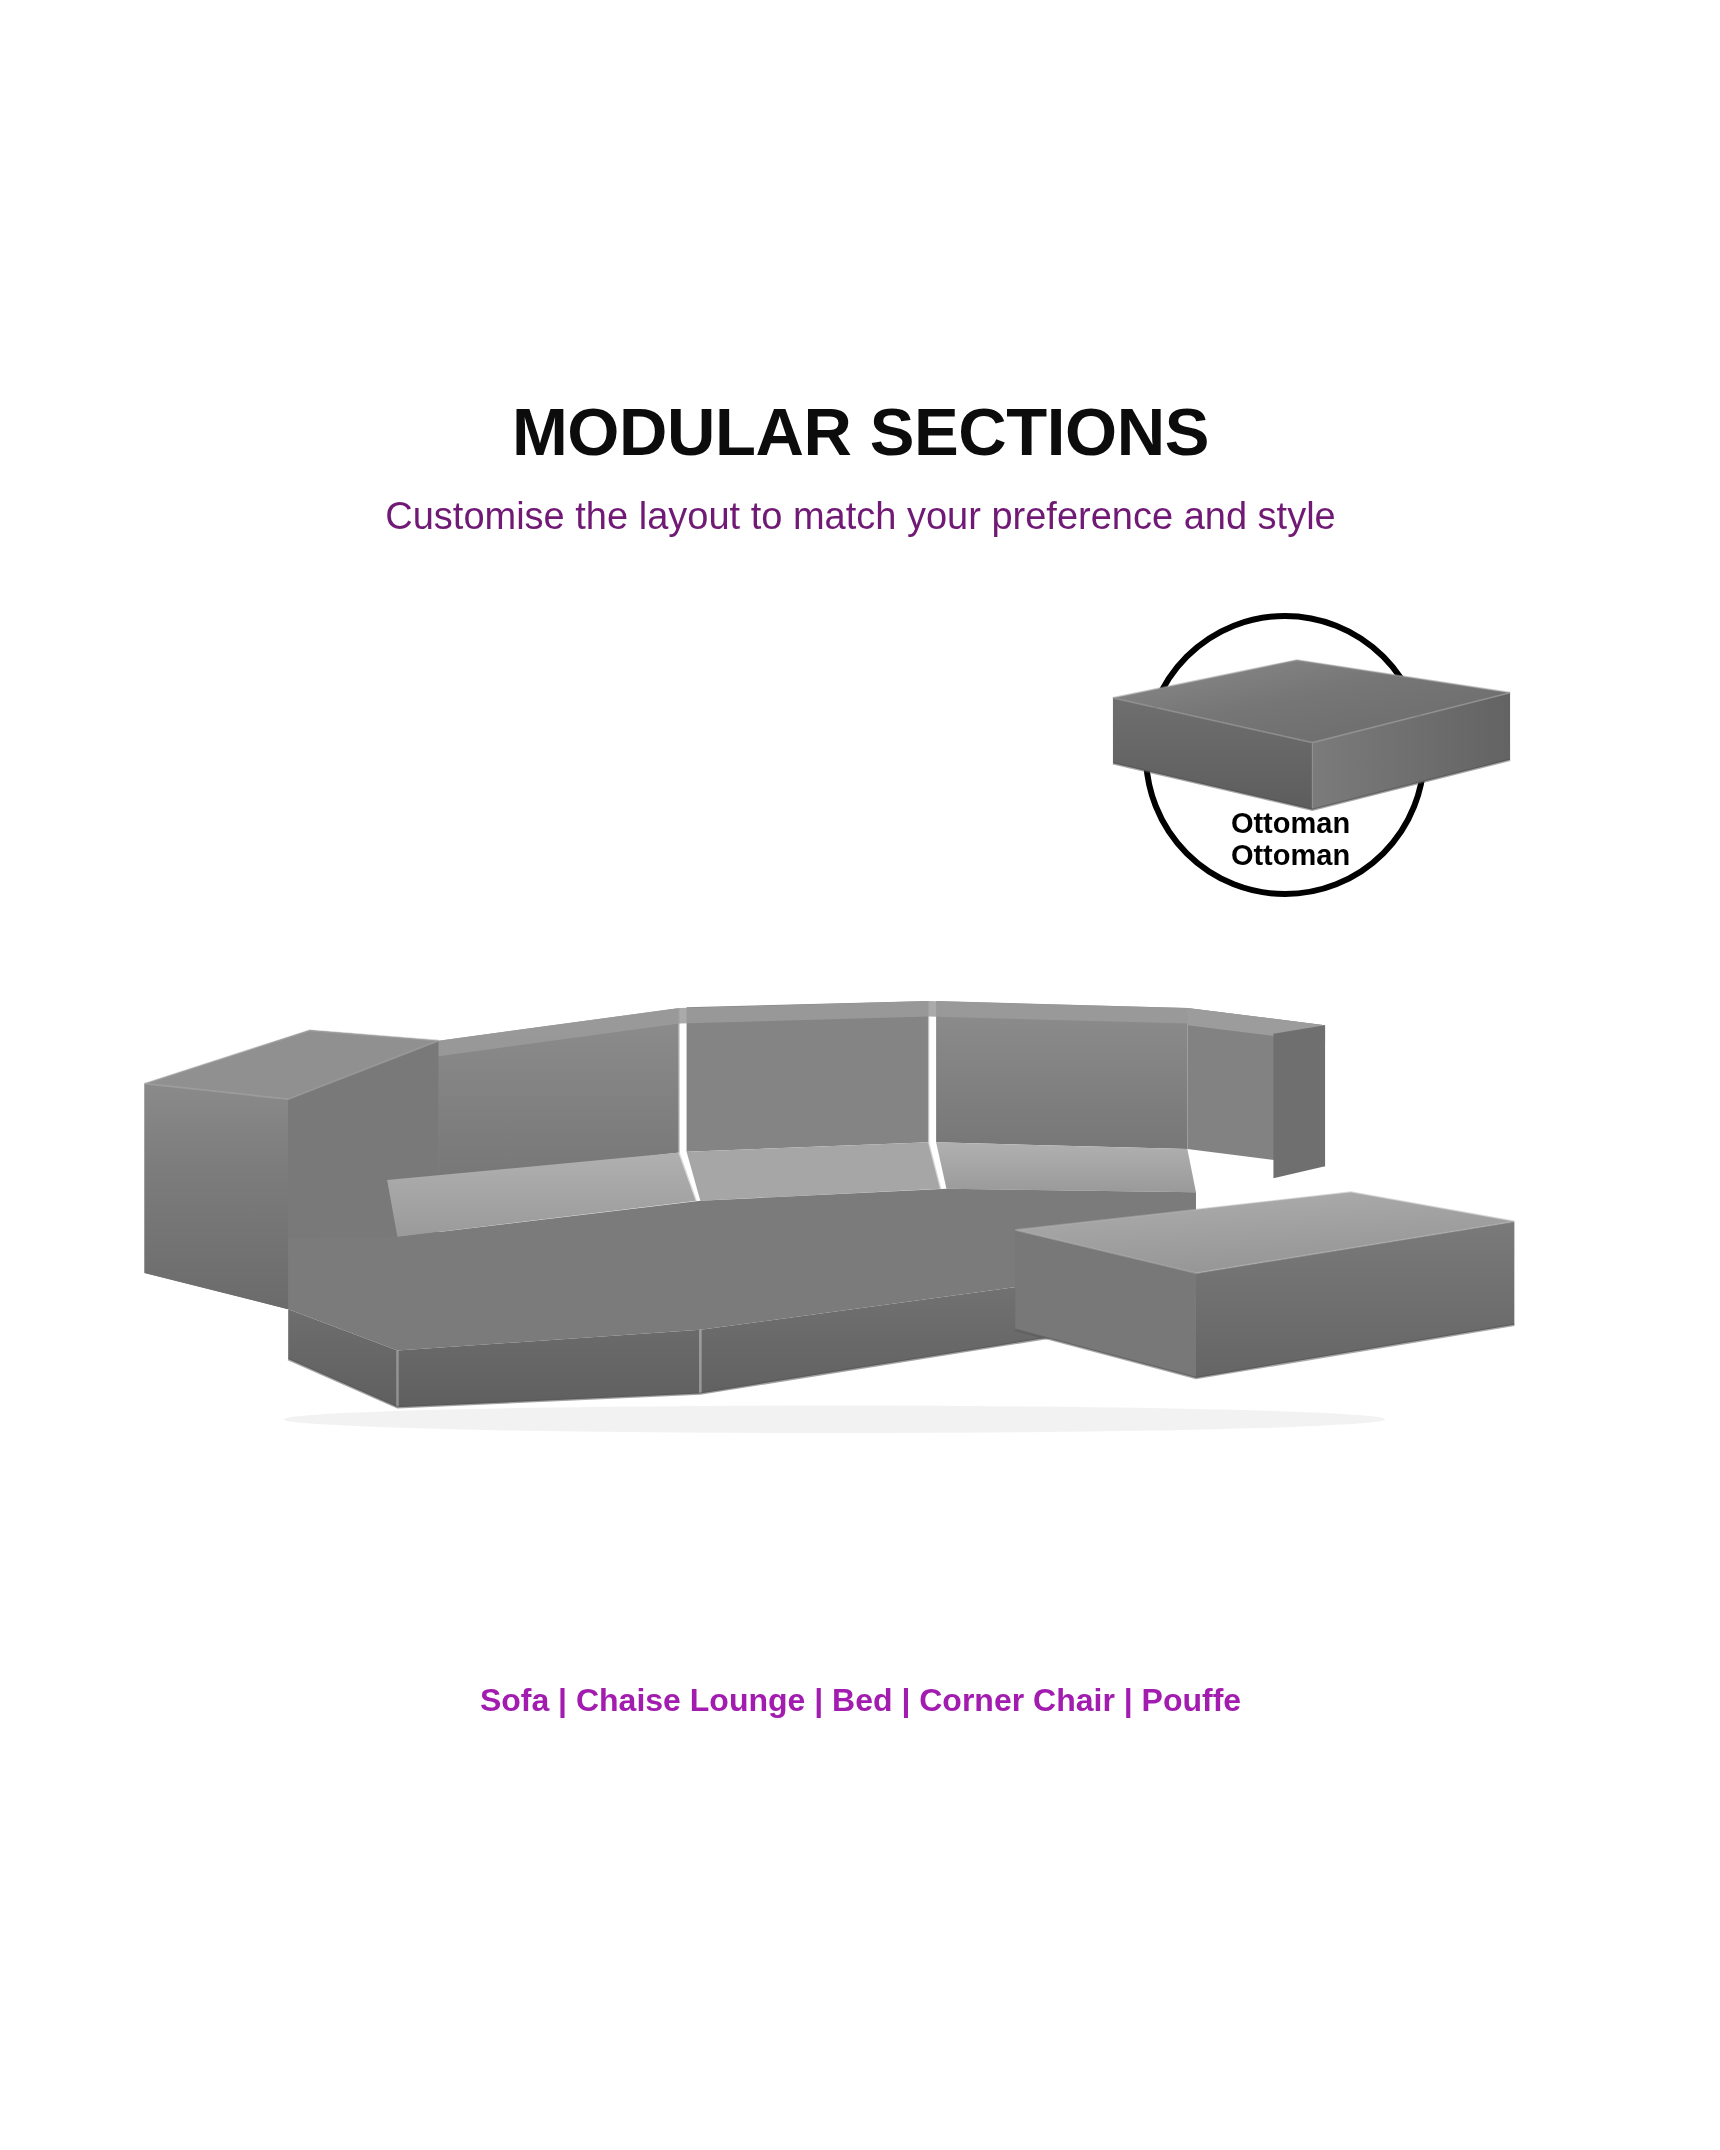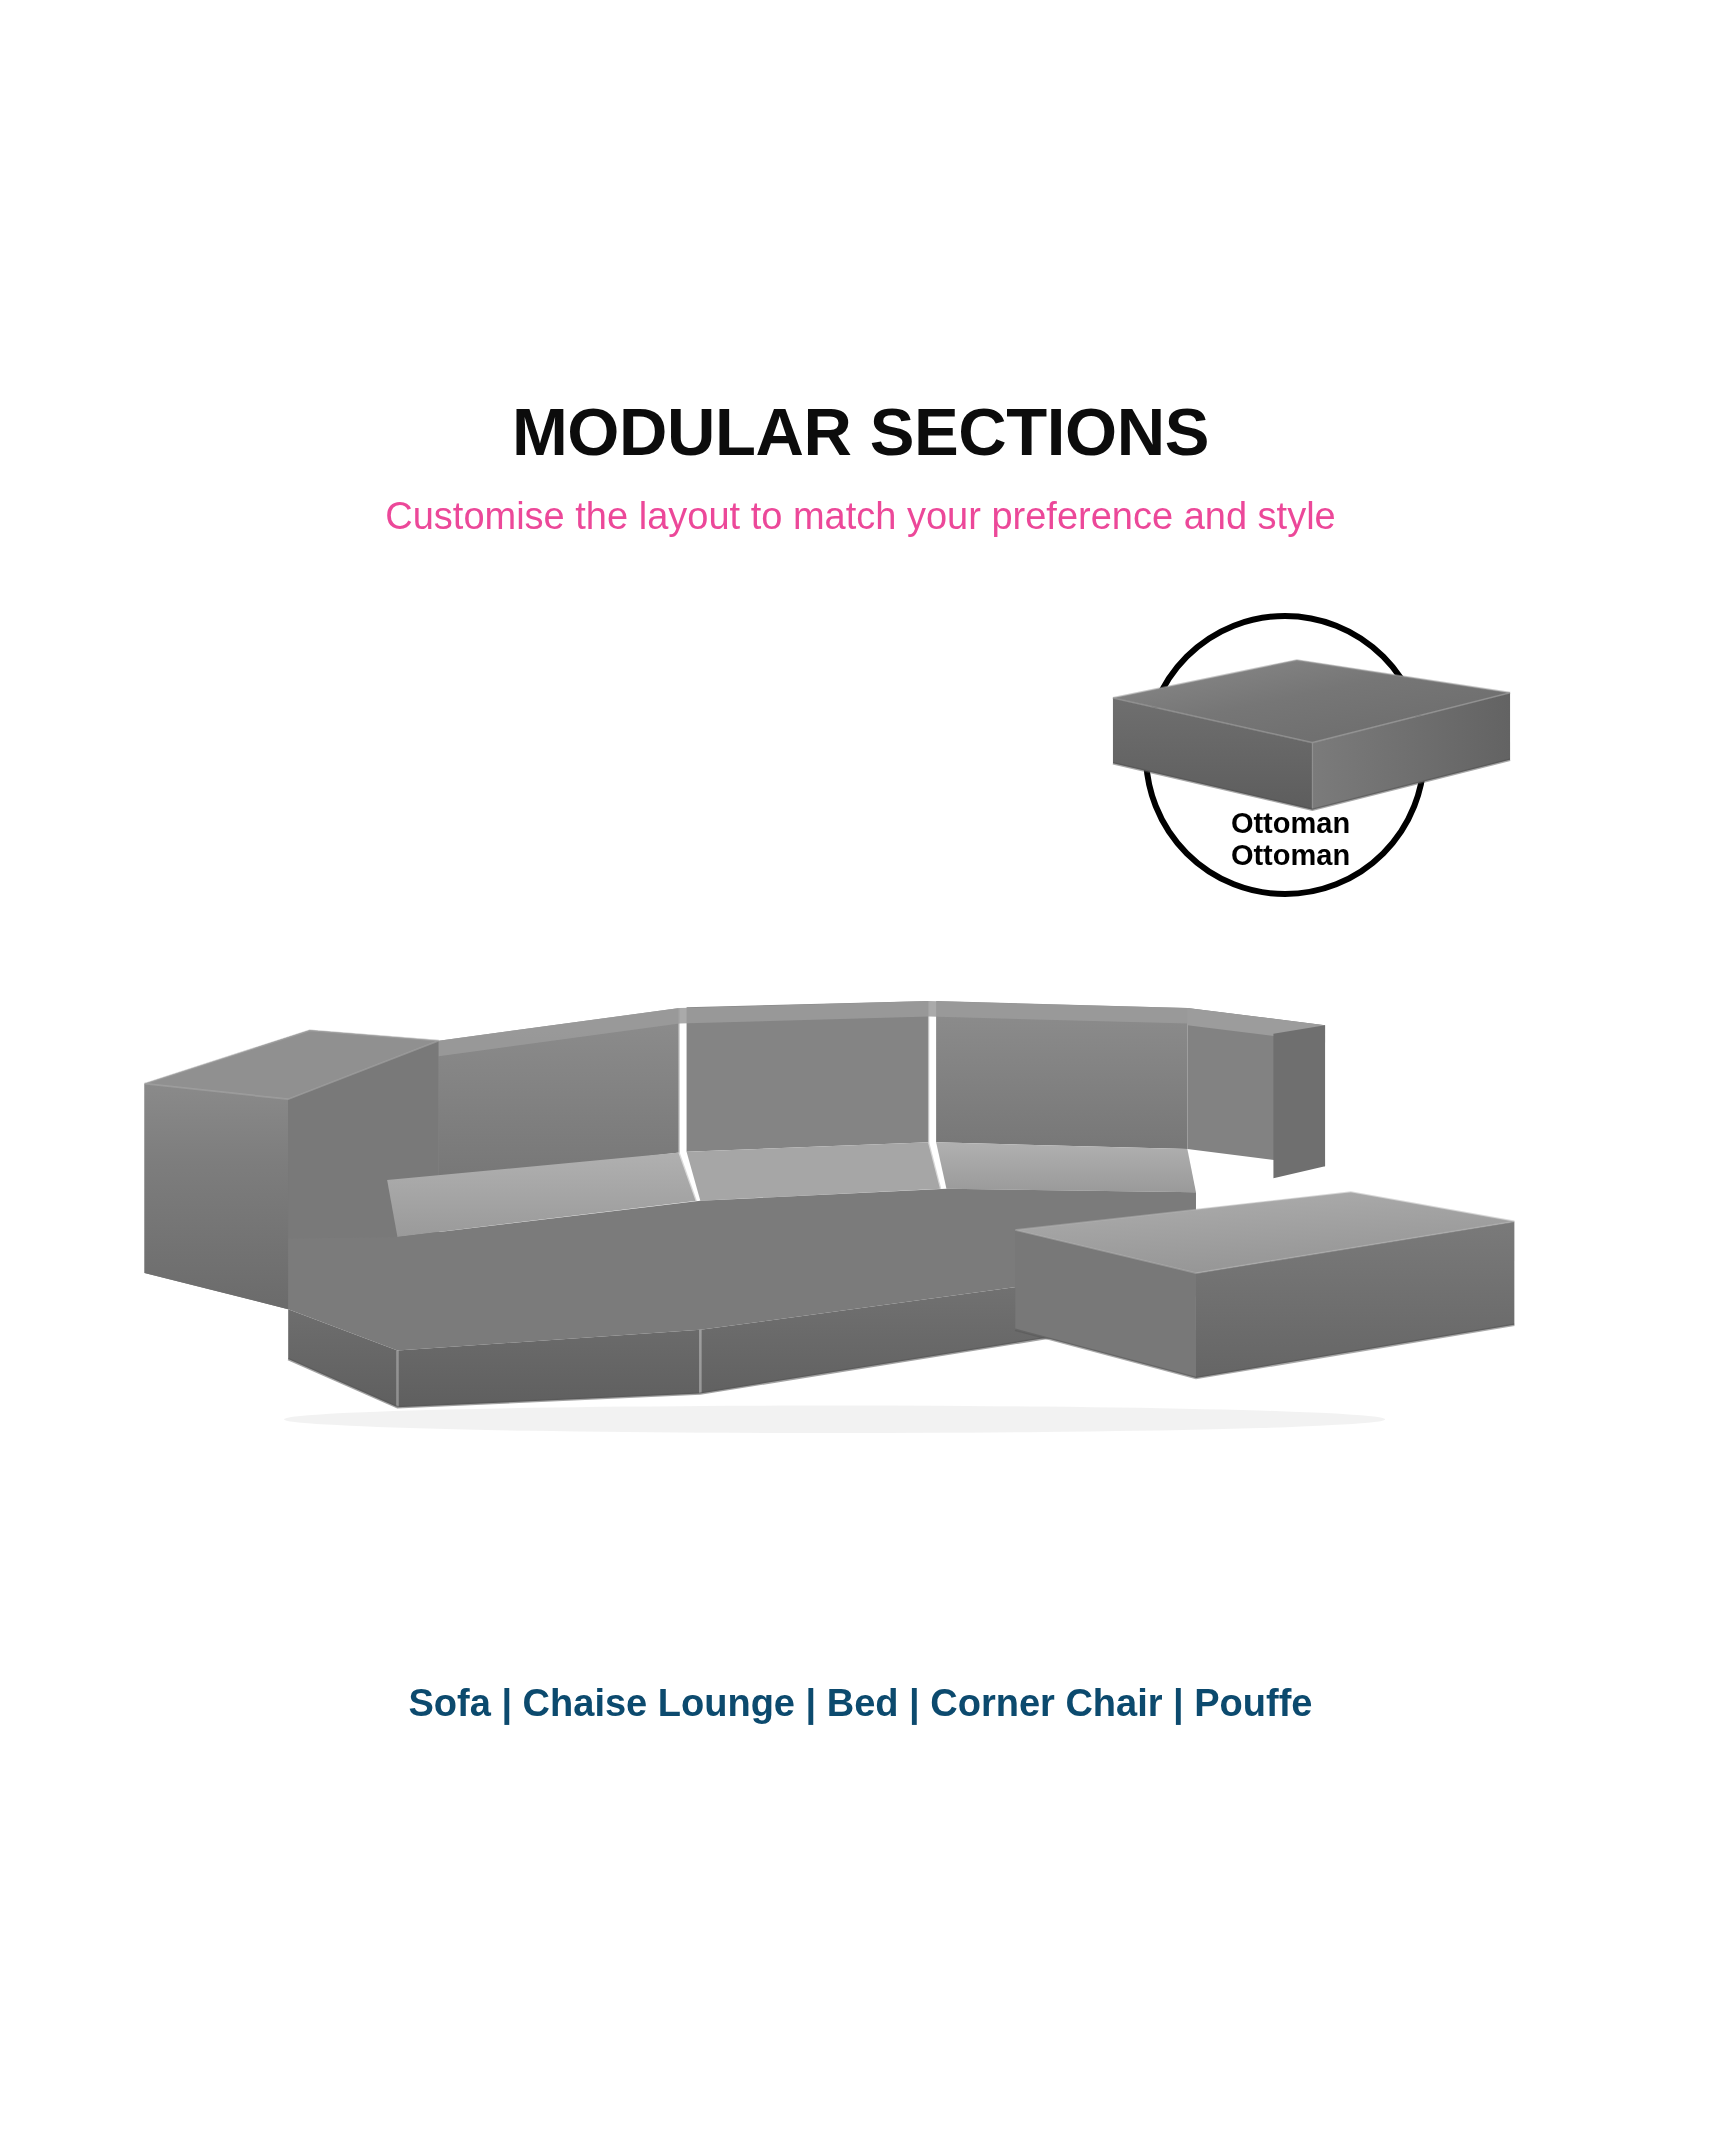--- a/index.html
+++ b/index.html
@@ -35,21 +35,21 @@
     font-weight: 700;
     letter-spacing: -0.4px;
     line-height: 1.0;
     color: #0c0c0c;
     margin: 9px;
   }
   .subtitle {
     margin: 29px 0 0 0;
     font-size: 38px;
     font-weight: 400;
-    color: #ec4899;
+    color: #701a75;
     line-height: 1.2;
   }
 
   
   .badge-wrap {
     position: absolute;
     left: 1127px;
     top: 613px;
     width: 327px;
     height: 361px;
@@ -98,23 +98,23 @@
 
   
   .footer {
     position: absolute;
     top: 1682px;
     left: 0;
     width: 1721px;
     text-align: center;
   }
   .footer-text {
-    font-size: 38px;
+    font-size: 32px;
     font-weight: 700;
-    color: #0c4a6e;
+    color: #a21caf;
     letter-spacing: 0px;
     text-align: center;
   }
 </style>
 </head>
 <body>
 
 <div class="page">
 
   <div class="header">

